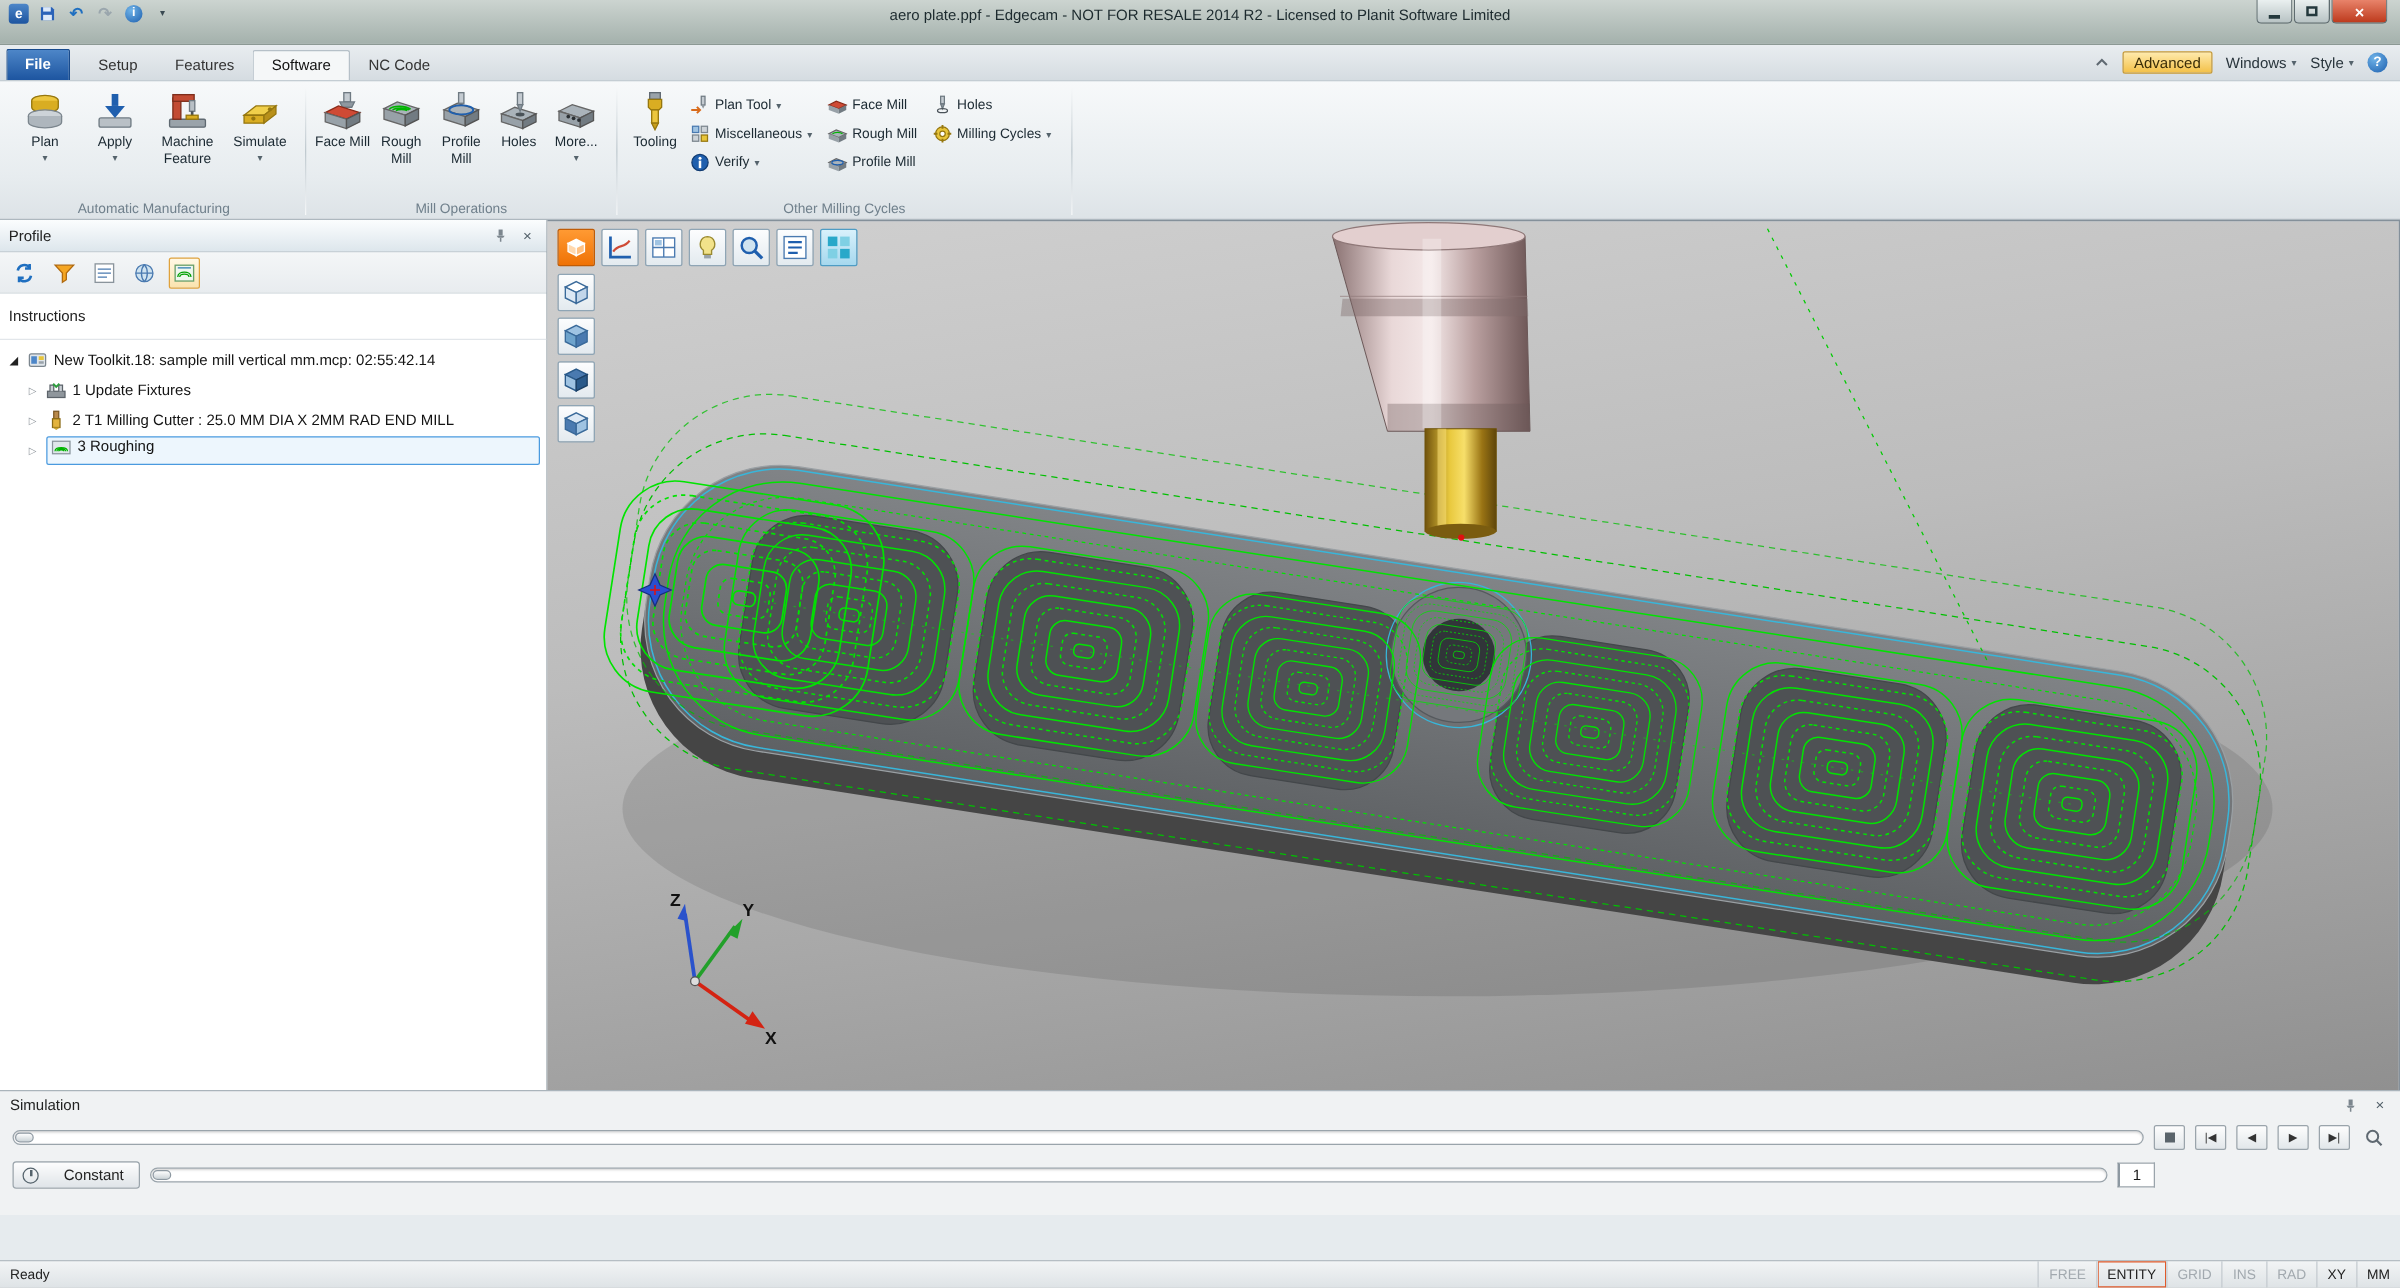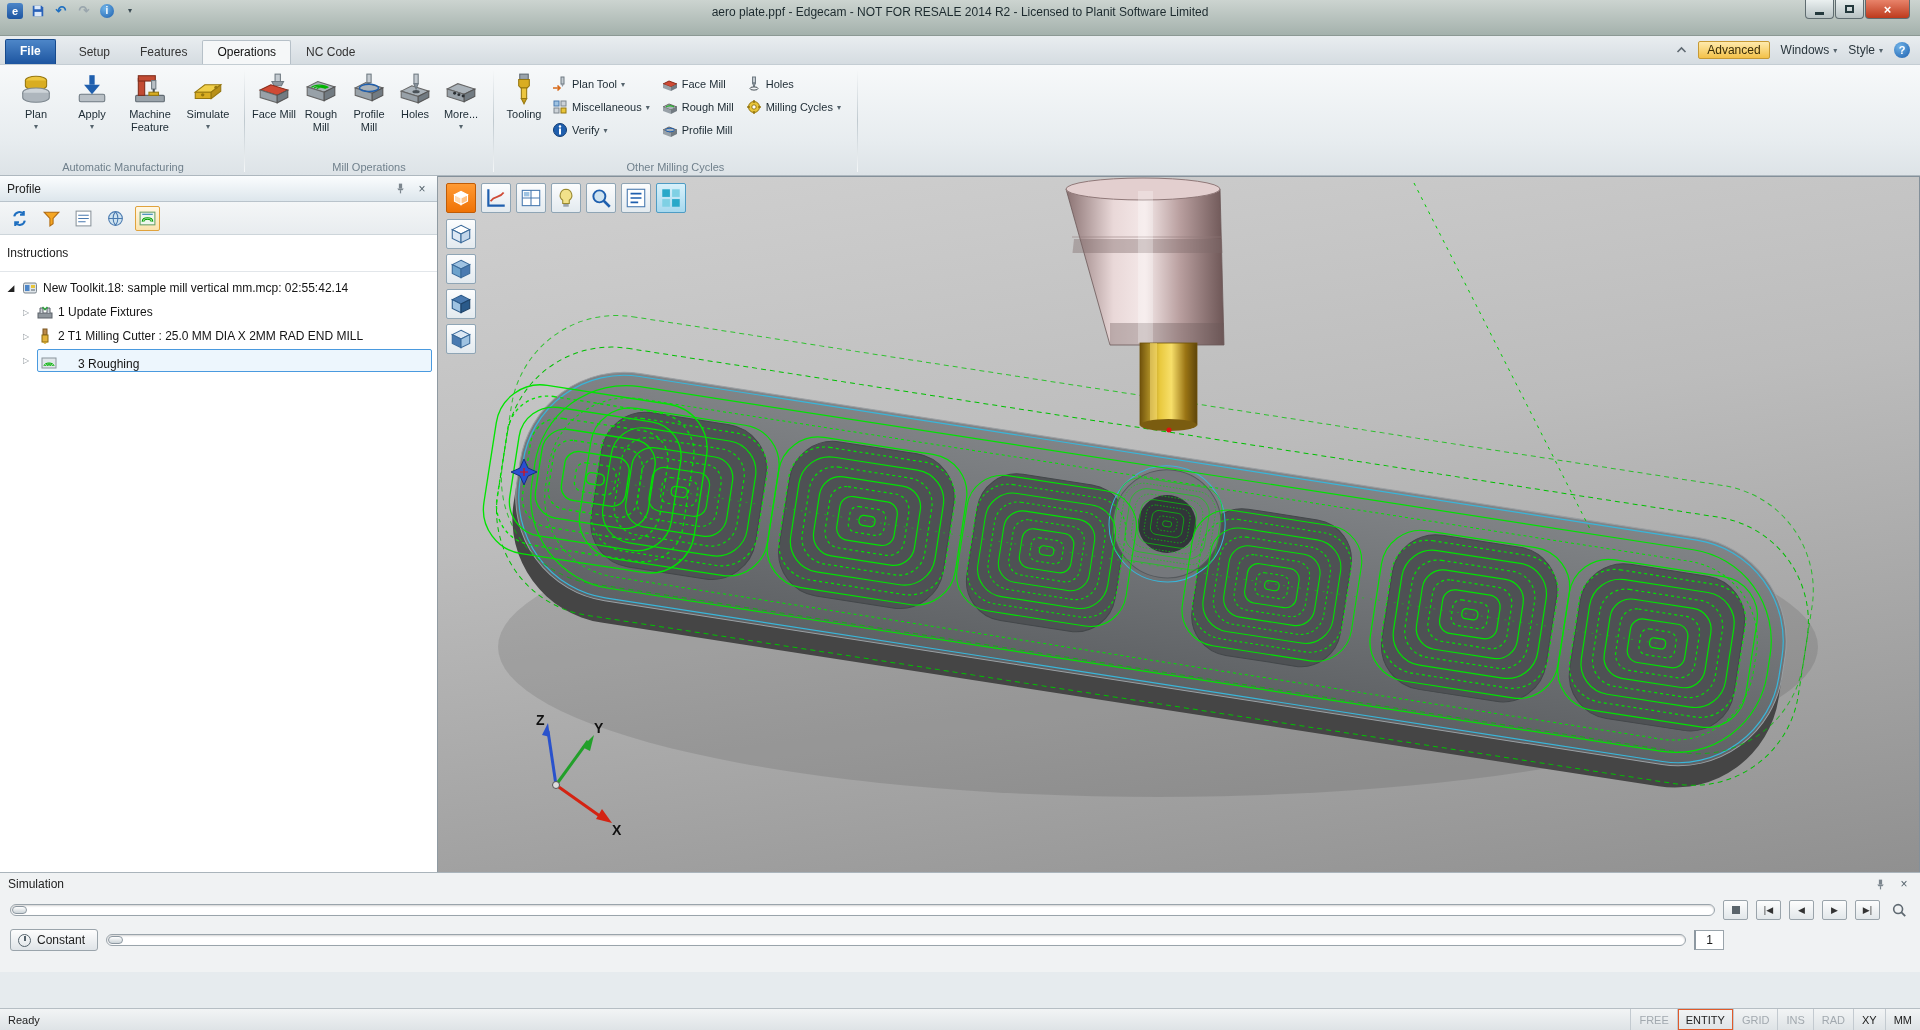--- a/index.html
+++ b/index.html
@@ -55,21 +55,21 @@
 .tbtn{width:25px;height:25px;display:flex;align-items:center;justify-content:center;border:1px solid transparent;border-radius:2px}
 .tbtn.selected{border-color:#e0a23c;background:linear-gradient(#fff8e5,#fae3ae)}
 .tbtn svg{width:19px;height:19px}
 .instructions{height:37px;border-bottom:1px solid #e2e6ea;font-size:12px;color:#222;display:flex;align-items:center;padding:0 7px;background:#fff}
 .tree{flex:1;background:#fff;padding:4px 5px;font-size:12px;color:#141414;overflow:hidden}
 .trow{height:24px;display:flex;align-items:center;gap:5px;white-space:nowrap}
 .trow.child{padding-left:15px}
 .expander{width:12px;text-align:center;color:#222;font-size:9px;flex:none}
 .expander.hollow{color:#8f969c;font-size:8px}
 .trow svg{width:16px;height:16px;flex:none}
-.sel-box{display:flex;align-items:flex-end;gap:21px;border:1px solid #4a9adf;background:#edf6fd;border-radius:2px;padding:0 6px 0 3px;flex:1;height:23px}
+.sel-box{display:flex;align-items:flex-start;gap:5px;border:1px solid #4a9adf;background:#edf6fd;border-radius:2px;padding:0 6px 0 3px;flex:1;height:23px}
 
 
 .vp{flex:1;position:relative;border:1px solid #84909a;border-left:none;background:linear-gradient(172deg,#d0d0d0 0%,#bcbcbc 40%,#8d8d8d 100%);overflow:hidden}
 .scene{position:absolute;left:0;top:0}
 .vp-toolbar{position:absolute;left:8px;top:6px;display:flex;gap:5px}
 .vicon{width:30px;height:30px;border:1px solid #8fa5b5;border-radius:2px;background:linear-gradient(#fcfdfe,#e3eaef);display:flex;align-items:center;justify-content:center}
 .vicon svg{width:24px;height:24px}
 .vicon.orange{background:linear-gradient(#ff9a33,#ef7205);border-color:#c05c06}
 .vicon.selected{background:linear-gradient(#d8f1fb,#a6d8ee);border-color:#4e9cc4}
 .vp-cubes{position:absolute;left:8px;top:42px;display:flex;flex-direction:column;gap:5px}
@@ -83,21 +83,21 @@
 .bb-right{margin-left:auto;display:flex;gap:7px;align-items:center;padding-right:4px}
 
 
 .sim{position:absolute;top:872px;height:100px;width:100%;background:#f0f2f3;border-top:1px solid #aab4bb}
 .sim-header{height:22px;display:flex;align-items:center;padding:0 8px;font-size:12px;color:#222;gap:8px}
 .sim-row{display:flex;align-items:center;padding:0 10px;gap:8px;height:30px}
 .slider{flex:1;height:12px;background:#fff;border:1px solid #9aa4ab;border-radius:7px;position:relative;box-shadow:inset 0 1px 2px rgba(0,0,0,.18)}
 .thumb{position:absolute;left:1px;top:1px;width:15px;height:8px;background:linear-gradient(#fefefe,#ccd4d8);border:1px solid #8d98a1;border-radius:4px}
 .pbtn{width:25px;height:20px;border:1px solid #9aa4ab;background:linear-gradient(#fdfdfd,#e2e7ea);display:flex;align-items:center;justify-content:center;font-size:9px;color:#333;border-radius:2px;gap:1px}
 .pbtn .sq{width:8px;height:8px;background:#5a646b}
-.constant-btn{display:flex;align-items:center;gap:6px;height:22px;padding:0 12px 0 7px;border:1px solid #9aa4ab;border-radius:3px;background:linear-gradient(#fdfdfd,#dfe4e8);font-size:12px;color:#222}
+.constant-btn{display:flex;align-items:center;gap:20px;height:22px;padding:0 12px 0 7px;border:1px solid #9aa4ab;border-radius:3px;background:linear-gradient(#fdfdfd,#dfe4e8);font-size:12px;color:#222}
 .gauge{width:13px;height:13px;border-radius:50%;border:1.5px solid #55636c;position:relative}
 .gauge::after{content:"";position:absolute;left:5px;top:1px;width:1.5px;height:5px;background:#55636c}
 .counter{width:30px;height:20px;background:#fff;border:1px solid #9aa4ab;display:flex;align-items:center;justify-content:center;font-size:12px;border-left:2px solid #8d98a1}
 .sim-spacer{width:178px}
 .zoombtn{width:22px;height:22px;display:flex;align-items:center;justify-content:center}
 
 
 .status{position:absolute;top:1008px;height:22px;width:100%;background:linear-gradient(#f2f4f5,#dee3e6);border-top:1px solid #b6bec4;display:flex;align-items:center;font-size:11px;color:#222}
 .ready{padding-left:8px}
 .flags{margin-left:auto;display:flex;height:100%;align-items:stretch}
@@ -140,21 +140,21 @@
       <div class="wbtn close">
           <span>×</span>
         </div>
     </div>
   </div>
 
   <div class="tabrow">
     <div class="tab file">File</div>
     <div class="tab">Setup</div>
     <div class="tab">Features</div>
-    <div class="tab active">Operations</div>
+    <div class="tab active">Software</div>
     <div class="tab">NC Code</div>
     <div class="tabrow-right">
       <span><svg width="11" height="8" viewBox="0 0 11 8">
             <path d="M1.5 6l4-4 4 4" stroke="#5f6971" fill="none" stroke-width="1.6"></path>
           </svg></span>
       <span class="advanced-chip">Advanced</span>
       <span class="menu-item">
           <span>Windows</span>
           <span class="arrow-down">▾</span>
         </span>

